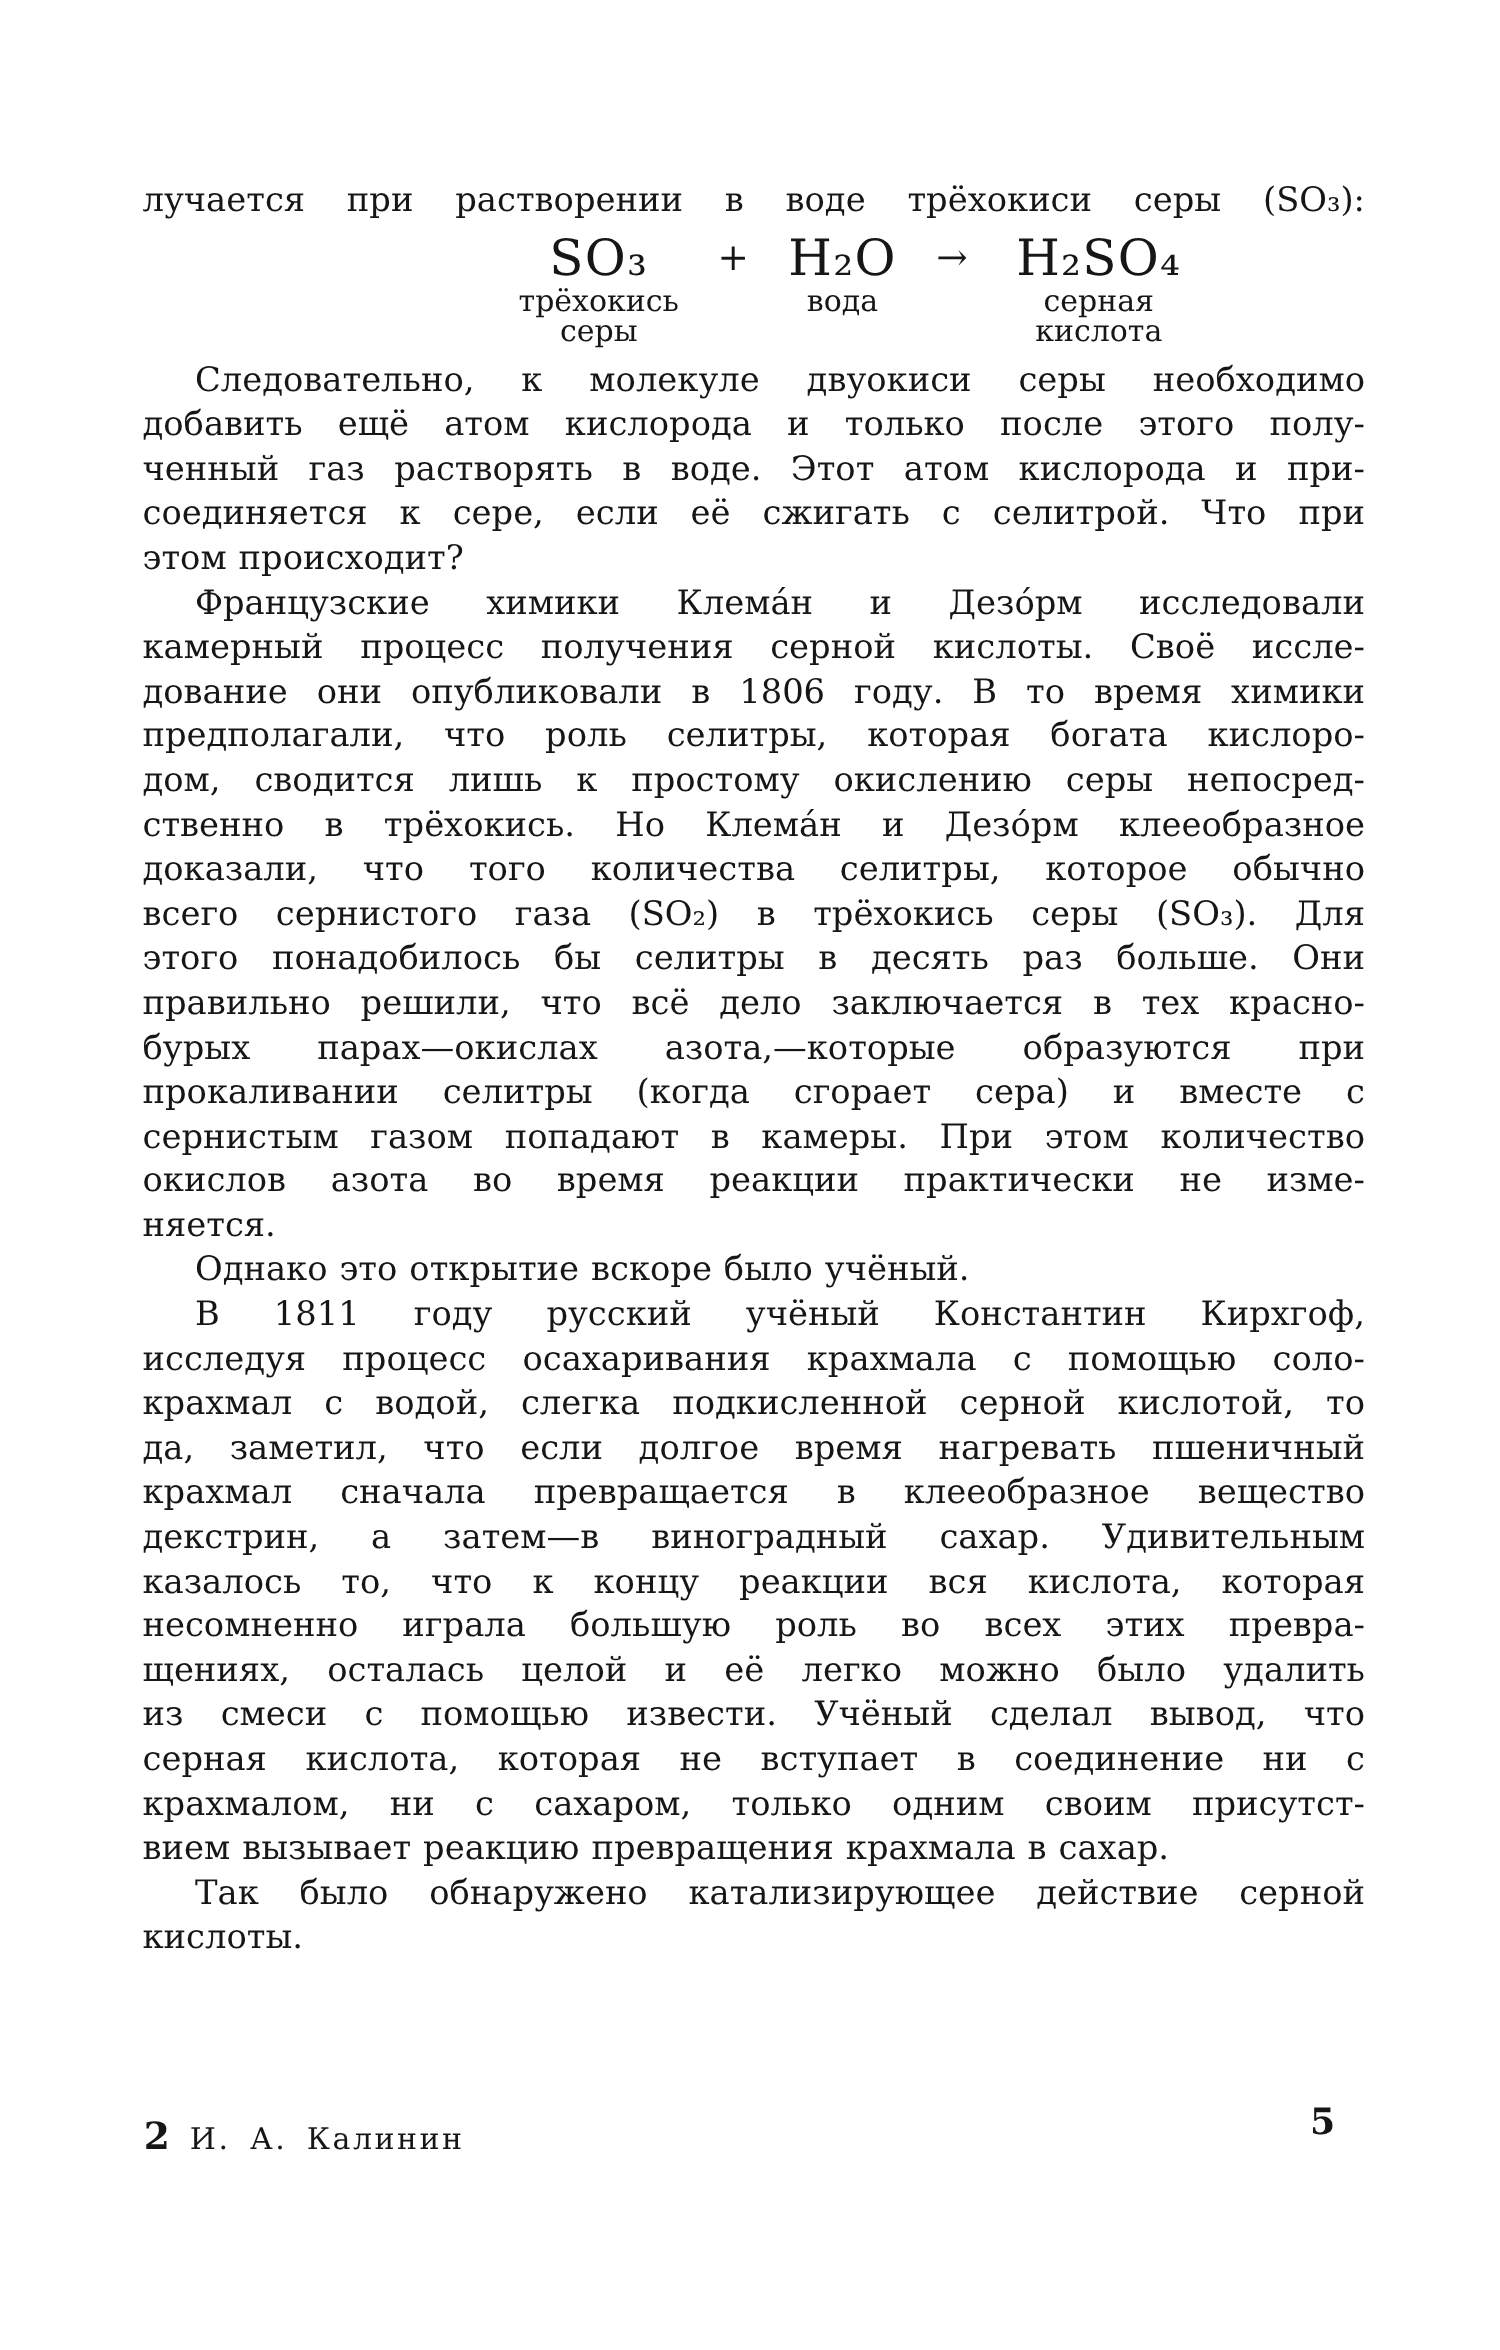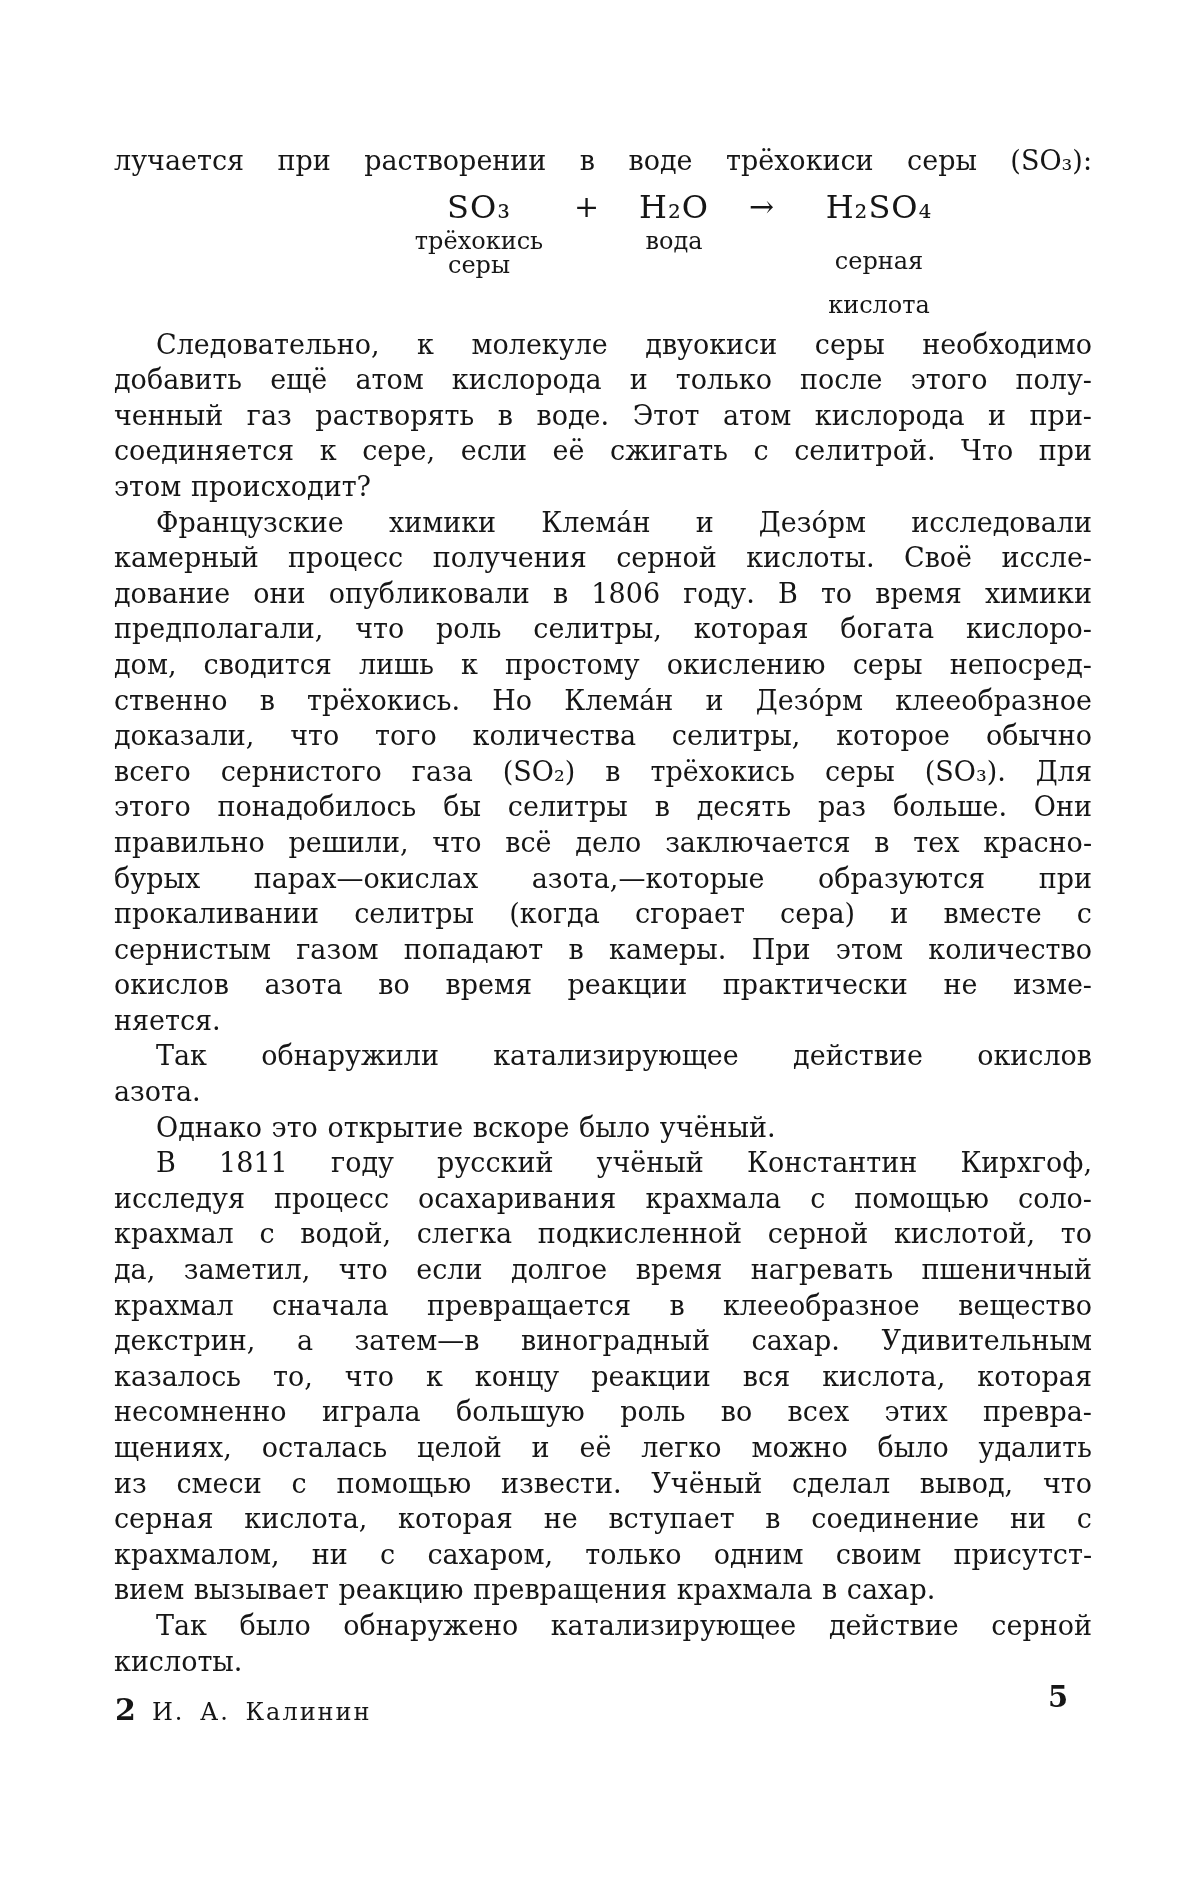--- a/index.html
+++ b/index.html
@@ -39,29 +39,29 @@
     align-items: flex-start;
     margin: 6px 0 10px 290px;
   }
   .eq-term {
     display: flex;
     flex-direction: column;
     align-items: center;
   }
   .eq-term.t0 { width: 150px; }
   .eq-term.t1 { width: 110px; }
-  .eq-term.t2 { width: 170px; gap: 20px; }
+  .eq-term.t2 { width: 170px; }
   .eq-op {
     font-size: 30px;
     line-height: 44px;
     width: 65px;
     text-align: center;
   }
   .eq-formula {
-    font-size: 32px;
+    font-size: 40px;
     line-height: 44px;
     letter-spacing: 1px;
   }
   .eq-label {
     font-size: 24px;
     line-height: 24px;
   }
 
   
   .footer {
@@ -133,24 +133,20 @@
           <div class="line">всего сернистого газа (SO₂) в трёхокись серы (SO₃). Для</div>
           <div class="line">этого понадобилось бы селитры в десять раз больше. Они</div>
           <div class="line">правильно решили, что всё дело заключается в тех красно-</div>
           <div class="line">бурых парах—окислах азота,—которые образуются при</div>
           <div class="line">прокаливании селитры (когда сгорает сера) и вместе с</div>
           <div class="line">сернистым газом попадают в камеры. При этом количество</div>
           <div class="line">окислов азота во время реакции практически не изме-</div>
           <div class="line last">няется.</div>
         </div>
         <div class="para">
-          <div class="line first">Так обнаружили катализирующее действие окислов</div>
-          <div class="line last">азота.</div>
-        </div>
-        <div class="para">
           <div class="line first last">Однако это открытие вскоре было учёный.</div>
         </div>
         <div class="para">
           <div class="line first">В 1811 году русский учёный Константин Кирхгоф,</div>
           <div class="line">исследуя процесс осахаривания крахмала с помощью соло-</div>
           <div class="line">крахмал с водой, слегка подкисленной серной кислотой, то</div>
           <div class="line">да, заметил, что если долгое время нагревать пшеничный</div>
           <div class="line">крахмал сначала превращается в клееобразное вещество</div>
           <div class="line">декстрин, а затем—в виноградный сахар. Удивительным</div>
           <div class="line">казалось то, что к концу реакции вся кислота, которая</div>

